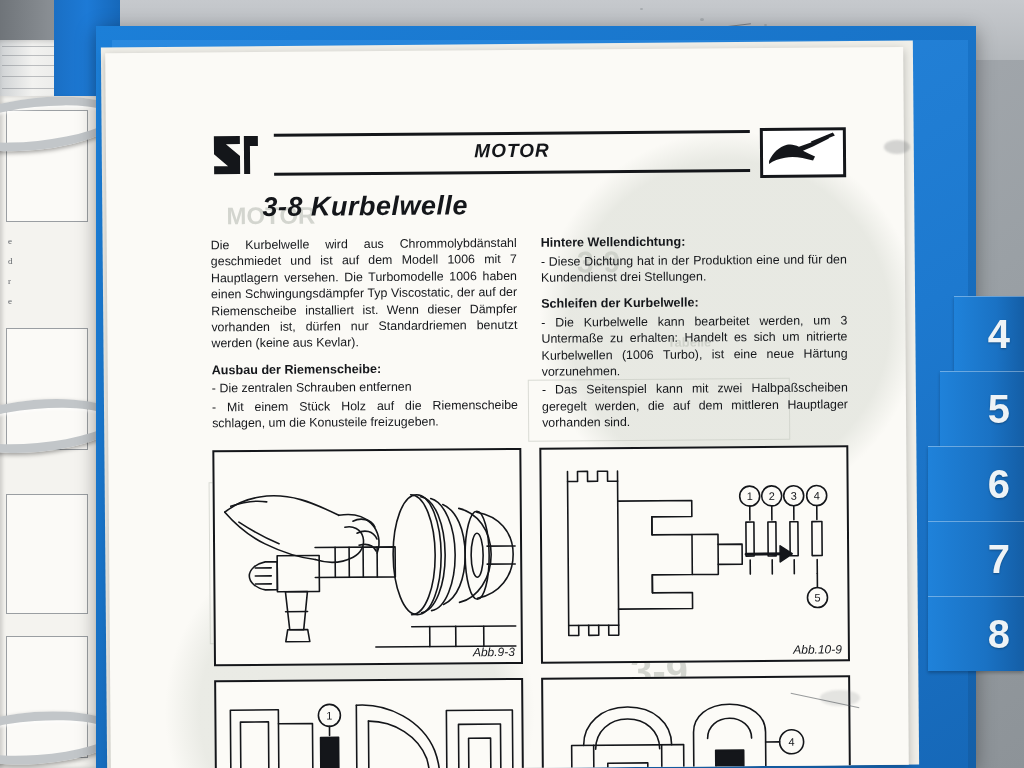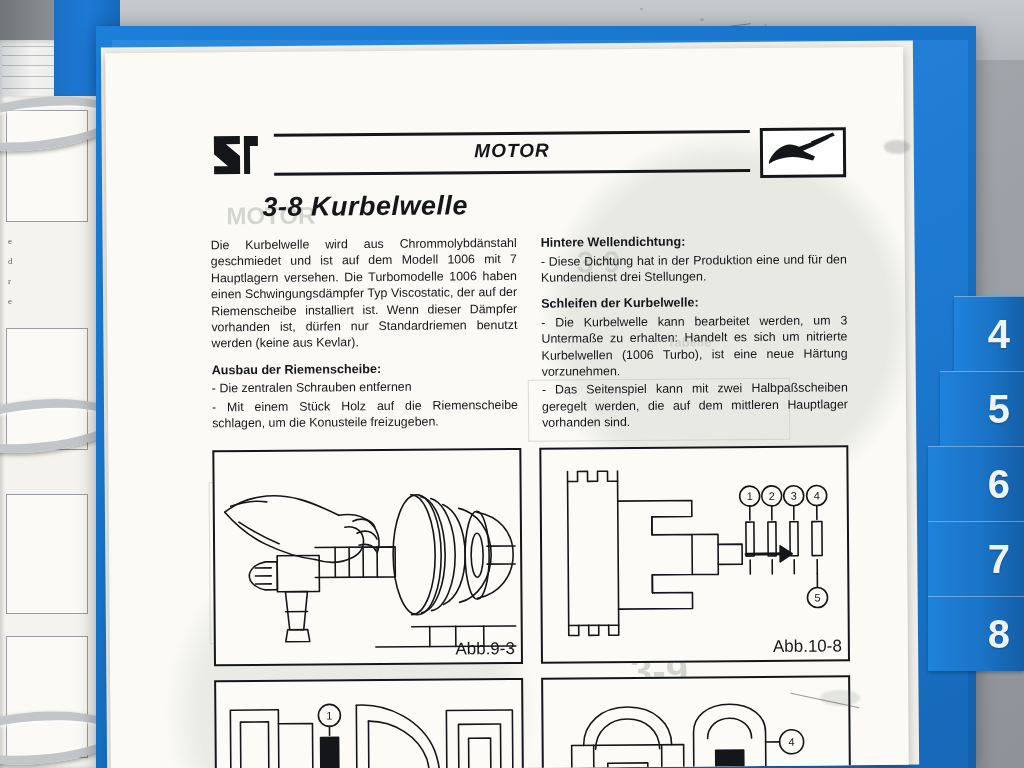--- a/index.html
+++ b/index.html
@@ -247,22 +247,23 @@
     width: 306px;
     height: 212px;
     border: 2px solid #14161a;
     background: #fcfbf7;
     overflow: hidden;
   }
   .fig.short { height: 120px; }
   .fig-cap {
     position: absolute;
     right: 6px; bottom: 3px;
-    font-size: 17px;
+    font-size: 12px;
     color: #15171b;
+    font-style: italic;
   }
   .fig svg { display: block; }
 
   
   .tabs {
     position: absolute;
     right: 0; top: 296px;
     width: 96px;
   }
   .tab {
@@ -496,21 +497,21 @@
               <path d="M275,140 L275,126"></path>
             </g>
             <g font-family="Liberation Sans, sans-serif" font-size="11" fill="#14161a" text-anchor="middle">
               <text x="208" y="52">1</text>
               <text x="230" y="52">2</text>
               <text x="252" y="52">3</text>
               <text x="275" y="52">4</text>
               <text x="275" y="154">5</text>
             </g>
           </svg>
-          <div class="fig-cap">Abb.10-8</div>
+          <div class="fig-cap">Abb.10-9</div>
         </div>
       </div>
 
       <div class="figs">
 
         <div class="fig short">
           <svg width="306" height="120" viewBox="0 0 306 120">
             <g fill="none" stroke="#14161a" stroke-width="1.6" stroke-linejoin="round" stroke-linecap="round">
               <path d="M14,28 L62,28 L62,120 L14,120 Z"></path>
               <path d="M24,40 L52,40 L52,98 L24,98 Z"></path>

